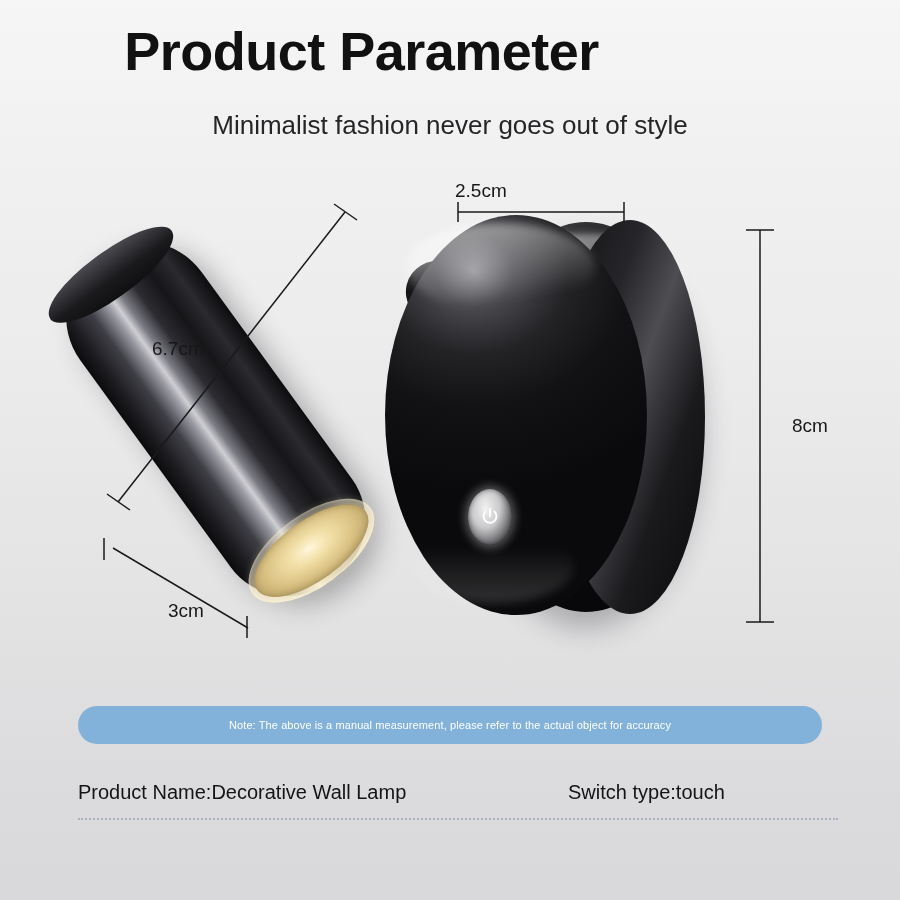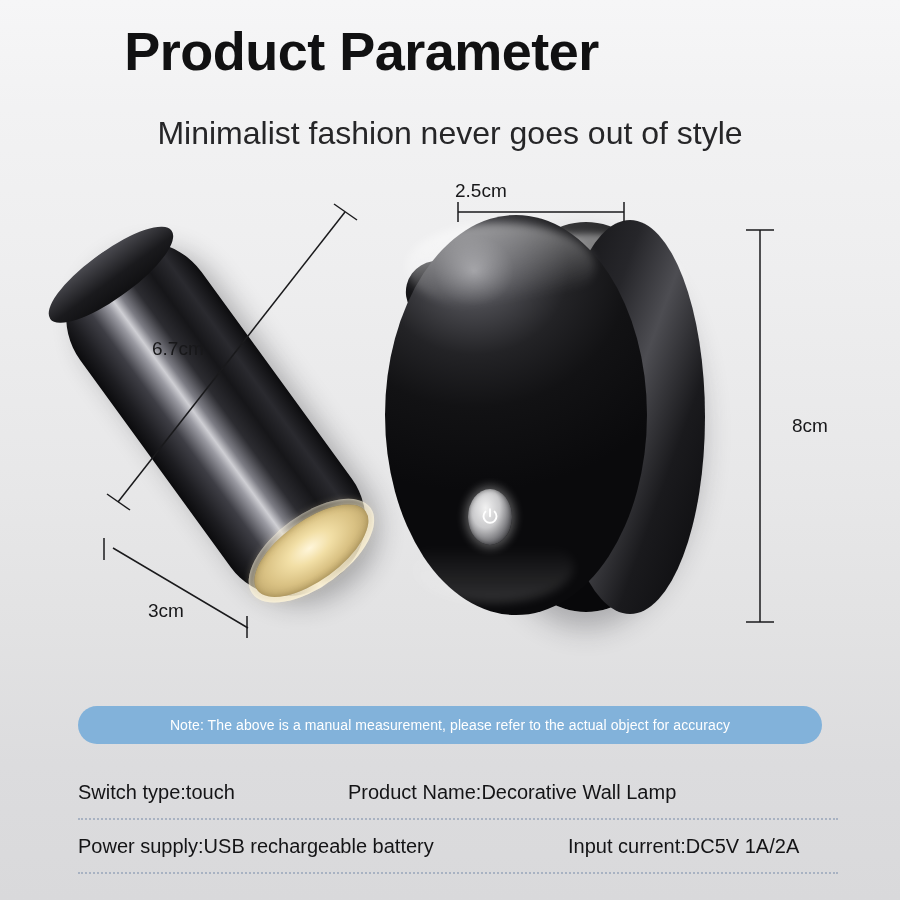--- a/index.html
+++ b/index.html
@@ -37,24 +37,24 @@
     text-align: center;
     font-size: 54px;
     line-height: 62px;
     font-weight: 700;
     color: #111112;
     letter-spacing: -0.5px;
   }
   .subtitle {
     position: absolute;
     left: 0;
-    top: 116px;
+    top: 108px;
     width: 900px;
     text-align: center;
-    font-size: 32px;
+    font-size: 26px;
     line-height: 34px;
     font-weight: 400;
     color: #262628;
   }
 
   
   .stage {
     position: absolute;
     left: 0;
     top: 150px;
@@ -231,21 +231,21 @@
   
   .note {
     position: absolute;
     left: 78px;
     top: 706px;
     width: 744px;
     height: 38px;
     border-radius: 19px;
     background: #82b2da;
     color: #ffffff;
-    font-size: 14px;
+    font-size: 11px;
     line-height: 38px;
     text-align: center;
     letter-spacing: 0.1px;
   }
 
   
   .specs {
     position: absolute;
     left: 78px;
     top: 766px;
@@ -311,29 +311,25 @@
 
         <line x1="113" y1="398" x2="248" y2="478"></line>
         <line x1="104" y1="388" x2="104" y2="410"></line>
         <line x1="247" y1="466" x2="247" y2="488"></line>
       </g>
     </svg>
 
     <div class="dim-label" style="left:455px; top:30px;">2.5cm</div>
     <div class="dim-label" style="left:152px; top:188px;">6.7cm</div>
     <div class="dim-label" style="left:792px; top:265px;">8cm</div>
-    <div class="dim-label" style="left:148px; top:450px;">3cm</div>
+    <div class="dim-label" style="left:168px; top:450px;">3cm</div>
   </div>
 
   <div class="note">Note: The above is a manual measurement, please refer to the actual object for accuracy</div>
 
   <div class="specs">
     <div class="spec-row">
+      <div class="spec-cell left">Product Name:Decorative Wall Lamp</div>
       <div class="spec-cell right">Switch type:touch</div>
-      <div class="spec-cell left">Product Name:Decorative Wall Lamp</div>
-    </div>
-    <div class="spec-row">
-      <div class="spec-cell left">Power supply:USB rechargeable battery</div>
-      <div class="spec-cell right">Input current:DC5V 1A/2A</div>
     </div>
   </div>
 
 </div>
 
 </body></html>

